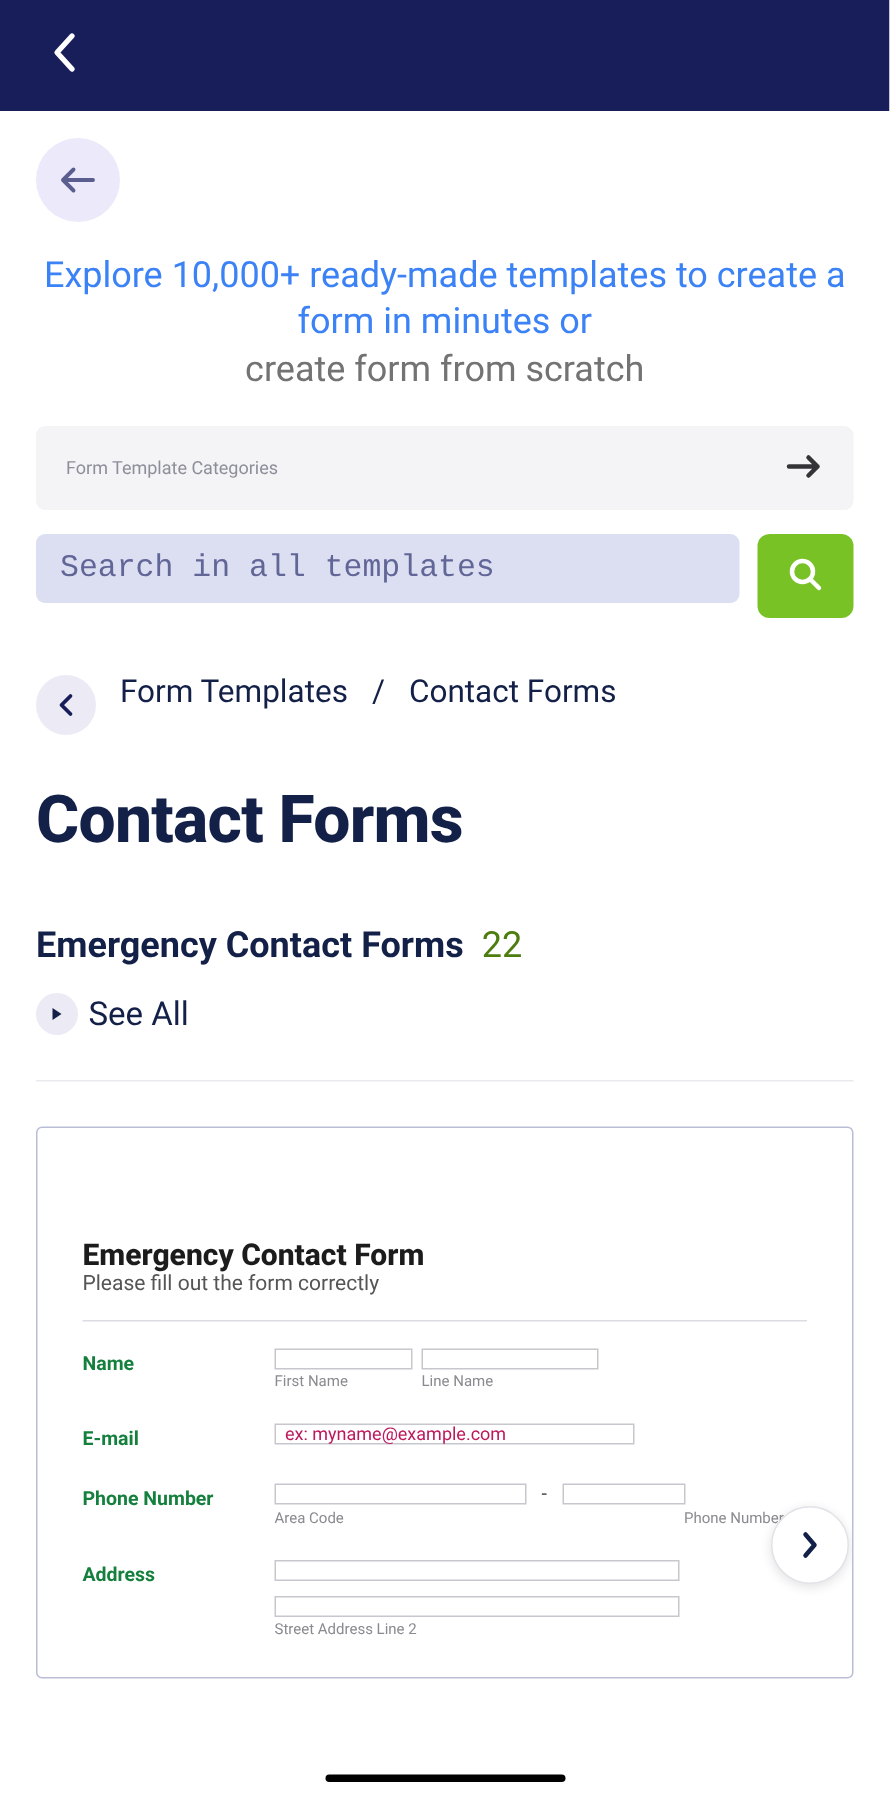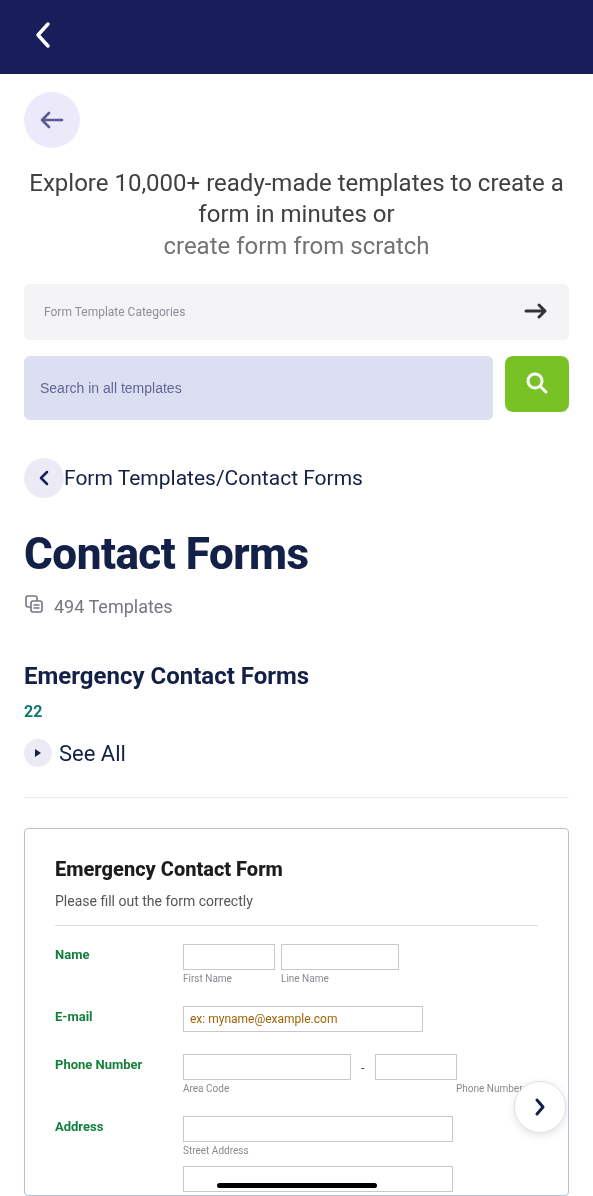--- a/index.html
+++ b/index.html
@@ -41,21 +41,21 @@
   }
 
   .headings { text-align:center; margin-top: 20px; }
   .h1 {
     font-size: 32px;
     font-weight: 700;
     color: #132047;
   }
   .sub {
     font-size: 24px;
-    color: #404040;
+    color: #3b82f6;
     line-height: 1.3;
     margin-top: 6px;
     font-weight: 400;
   }
   .scratch-link {
     font-size: 24px;
     color: #737373;
     display:inline-block;
     margin-top:2px;
     cursor:pointer;
@@ -78,42 +78,44 @@
   .search-row {
     margin-top: 16px;
     display:flex;
     gap:12px;
   }
   .search-input {
     flex:1;
     background:#dcdff2;
     border:none;
     border-radius:6px;
-    height:64px;
+    height:46px;
     padding:0 16px;
-    font-size:14px;
+    font-size:21px;
     color:#4b4f7a;
+    font-family:Liberation Mono, monospace;
   }
   .search-input::placeholder { color:#626697; }
   .search-btn {
     width:64px;
     height:56px;
     background:#78c226;
     border:none;
     border-radius:8px;
     display:flex;
     align-items:center;
     justify-content:center;
     cursor:pointer;
   }
 
   .crumbs-row {
     margin-top: 38px;
     display:flex;
-    align-items:center;
+    align-items:flex-start;
+    gap:16px;
   }
   .crumb-back {
     width:40px; height:40px; border-radius:50%;
     background:#eceaf4;
     display:flex; align-items:center; justify-content:center;
     cursor:pointer;
     color:#171e5a;
   }
   .crumb-link { font-size:21px; color:#132047; cursor:pointer; }
   .crumb-sep { font-size:21px; color:#132047; }
@@ -121,23 +123,23 @@
 
   .page-title {
     font-size:44px;
     font-weight:800;
     color:#132047;
     margin-top: 30px;
     letter-spacing:-0.5px;
   }
   .count-row { margin-top:14px; display:flex; align-items:center; gap:10px; color:#76767f; font-size:18px; }
 
-  .section-title-row { margin-top:44px; display:flex; align-items:flex-start; gap:12px;flex-direction:column; }
+  .section-title-row { margin-top:44px; display:flex; align-items:center; gap:12px; }
   .section-title { font-size:24px; font-weight:700; color:#132047; }
-  .section-count { font-size:16px; color:#0f766e; font-weight:700; }
+  .section-count { font-size:24px; color:#4d7c0f; font-weight:400; }
 
   .see-all-row { margin-top:18px; display:flex; align-items:center; gap:7px; cursor:pointer; }
   .see-all-bullet {
     width:28px; height:28px; border-radius:50%;
     background:#eceaf4;
     display:flex; align-items:center; justify-content:center;
     color:#132047;
   }
   .see-all-text { font-size:22px; color:#132047; }
 
@@ -146,41 +148,41 @@
   
   .card {
     margin-top: 30px;
     border:1px solid #b9bdd6;
     border-radius:4px;
     padding: 28px 30px 10px 30px;
     position:relative;
     height: 368px;
     overflow:hidden;
   }
-  .card-title { font-size:20px; font-weight:800; color:#1c1c1c; }
-  .card-sub { font-size:14px; color:#555; margin-top:12px; }
+  .card-title { font-size:20px; font-weight:800; color:#1c1c1c;margin-top:44px; }
+  .card-sub { font-size:14px; color:#555; margin-top:0; }
   .card-hr { border:none; border-top:1px solid #dcdce2; margin-top:16px; }
 
   .card-grid {
     margin-top: 18px;
     display:grid;
     grid-template-columns: 120px 1fr;
     row-gap: 22px;
     column-gap: 8px;
     font-size:13px;
   }
   .field-label { font-weight:700; color:#15803d; padding-top:3px; }
   .field-body {}
   .in-row { display:flex; gap:6px; }
   .fake-input {
     border:1px solid #c7c7ce;
-    height:26px;
+    height:14px;
     background:#fff;
     font-size:12px;
-    color:#a16207;
+    color:#be185d;
     padding:0 6px;
     display:flex;
     align-items:center;
     flex:1;
   }
   .sublabel { font-size:10px; color:#8a8a90; margin-top:3px; }
   .sublabel-row { display:flex; gap:6px; }
   .sublabel-row > div { flex:1; }
   .phone-dash { display:flex; align-items:center; padding:0 4px; color:#444; }
 
@@ -260,30 +262,20 @@
           <path d="M8 2 L2 8 L8 14" stroke="#171e5a" stroke-width="2.5" stroke-linecap="round" stroke-linejoin="round"></path>
         </svg>
     </div>
     <span class="crumb-link">Form Templates</span>
     <span class="crumb-sep">/</span>
     <span class="crumb-current">Contact Forms</span>
   </div>
 
   <div class="page-title">Contact Forms</div>
 
-  <div class="count-row">
-    <span>
-      <svg width="20" height="20" viewBox="0 0 20 20" fill="none">
-        <rect x="2" y="2" width="11" height="11" rx="2" stroke="#76767f" stroke-width="1.6"></rect>
-        <rect x="7" y="7" width="11" height="11" rx="2" fill="#fff" stroke="#76767f" stroke-width="1.6"></rect>
-        <path d="M10 11 H15 M10 14 H15" stroke="#76767f" stroke-width="1.4" stroke-linecap="round"></path>
-      </svg>
-    </span>
-    <span>494 Templates</span>
-  </div>
 
   <div class="section-title-row">
     <span class="section-title">Emergency Contact Forms</span>
     <span class="section-count">22</span>
   </div>
 
   <div class="see-all-row">
     <span class="see-all-bullet">
       <svg width="8" height="10" viewBox="0 0 8 10">
           <path d="M1 1 L7 5 L1 9 Z" fill="#132047"></path>
@@ -329,21 +321,20 @@
         <div class="sublabel-row">
           <div class="sublabel" style="max-width:168px">Area Code</div>
           <div style="width:14px"></div>
           <div class="sublabel" style="max-width:82px">Phone Number</div>
         </div>
       </div>
 
       <div class="field-label">Address</div>
       <div class="field-body">
         <div class="fake-input" style="max-width:270px"></div>
-        <div class="sublabel">Street Address</div>
         <div style="height:10px"></div>
         <div class="fake-input" style="max-width:270px"></div>
         <div class="sublabel">Street Address Line 2</div>
       </div>
     </div>
 
     <div class="next-fab">
       <svg width="12" height="20" viewBox="0 0 12 20" fill="none">
           <path d="M3 3 L9 10 L3 17" stroke="#132047" stroke-width="3" stroke-linecap="round" stroke-linejoin="round"></path>
         </svg>

